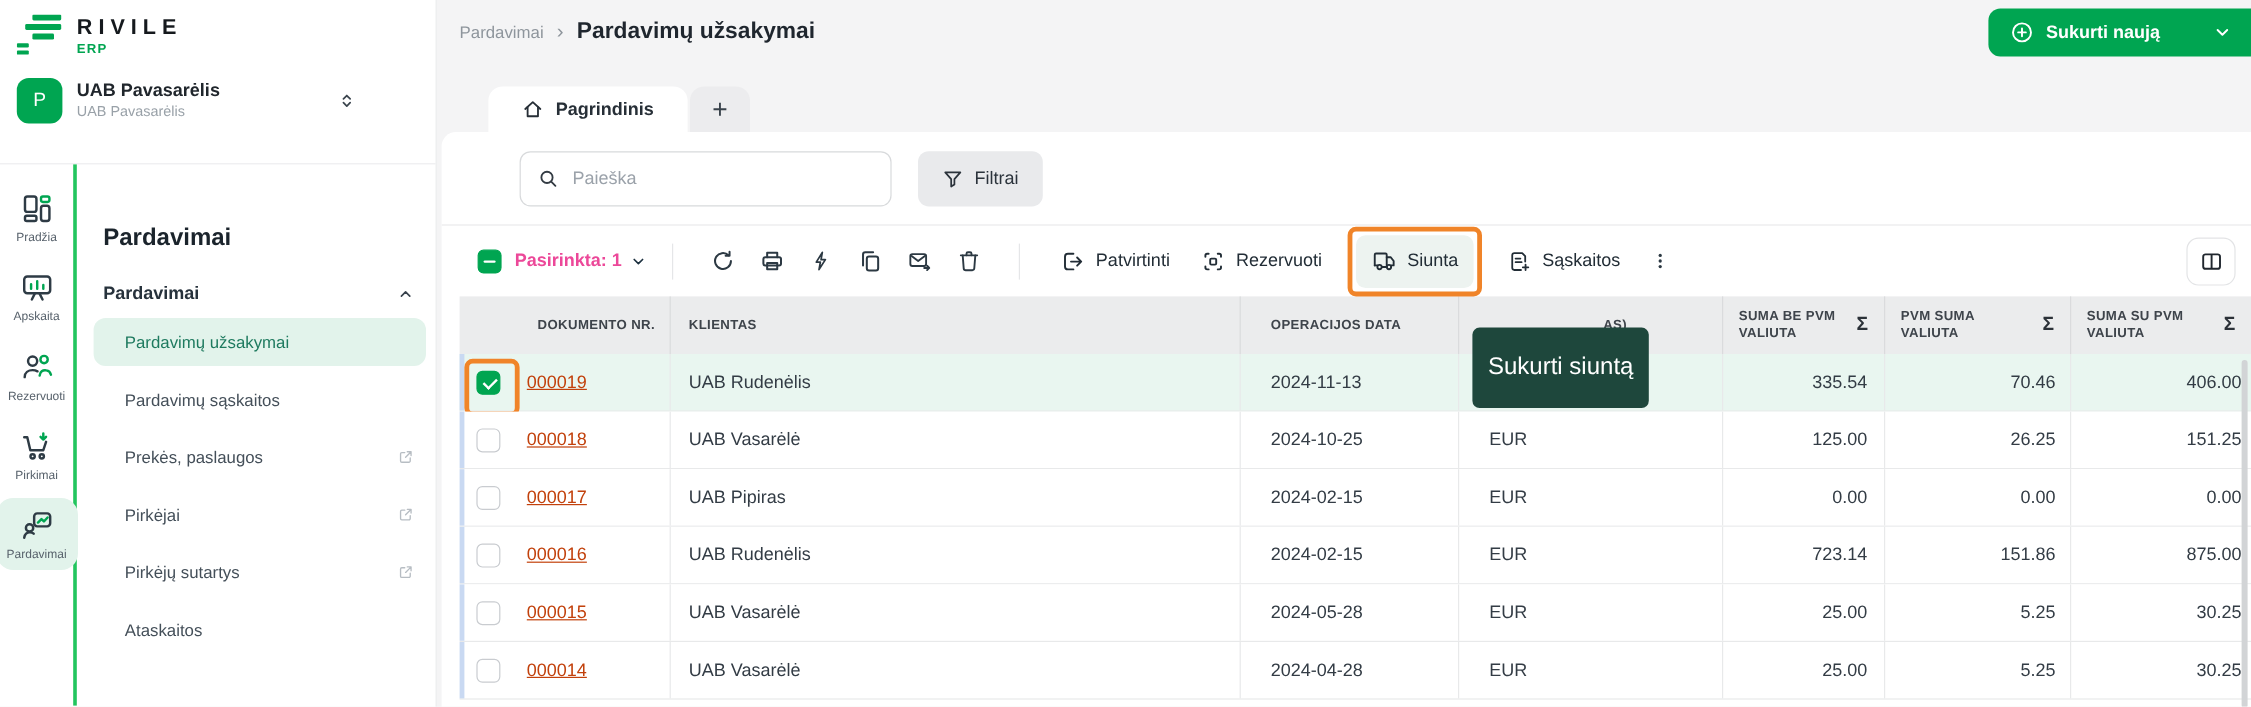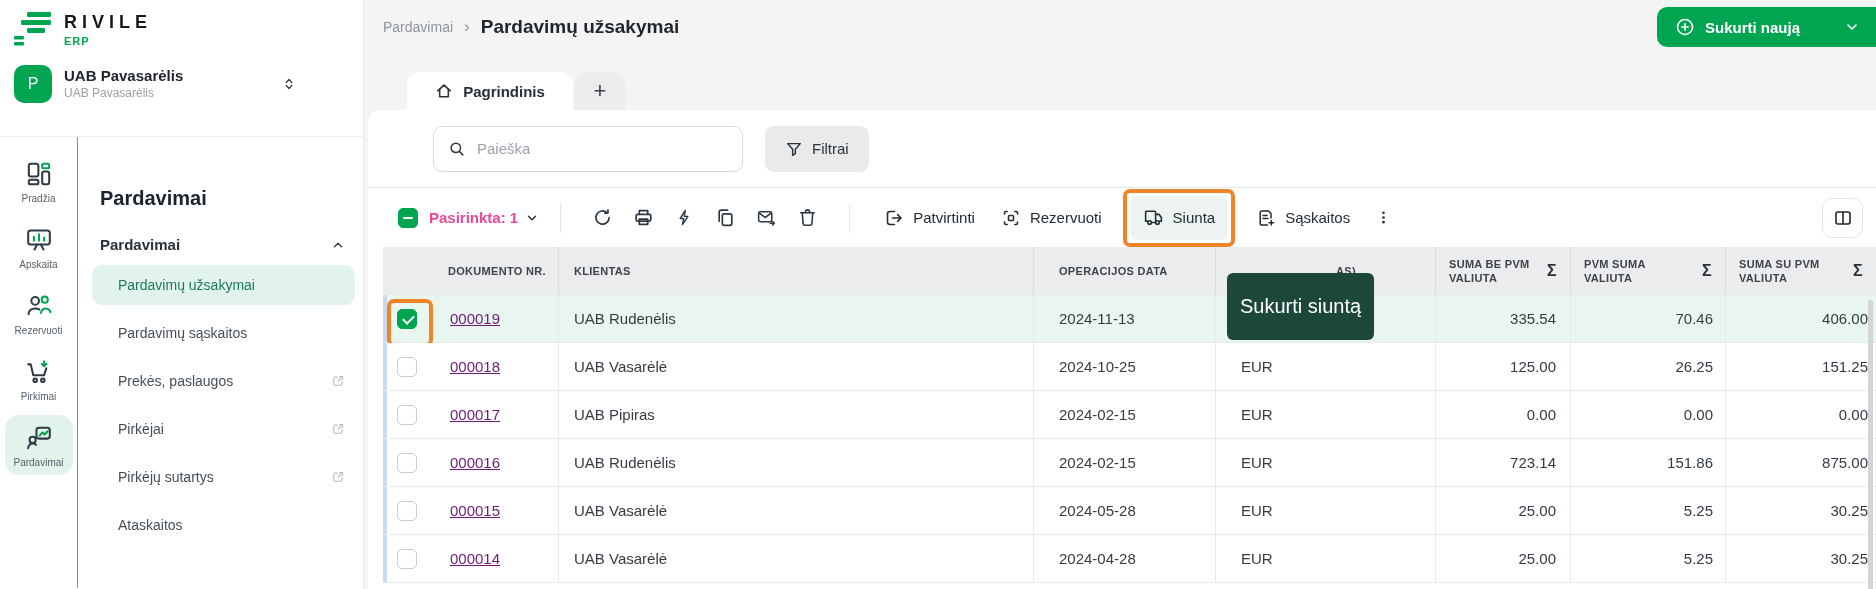--- a/index.html
+++ b/index.html
@@ -15,21 +15,21 @@
   .brand-text .brand-name { font-size:18px; font-weight:bold; letter-spacing:5px; color:#15191d; }
   .brand-text .brand-product { font-size:11px; font-weight:bold; letter-spacing:1px; color:#00a551; margin-top:2px; }
   .company { display:flex; align-items:center; gap:12px; padding:0 14px; margin-top:15px; height:44px; cursor:pointer; }
   .avatar { width:38px; height:38px; background:#00a551; border-radius:10px; color:#fff; font-size:16px; display:flex; align-items:center; justify-content:center; }
   .company-names { line-height:1.25; }
   .company-name { font-size:15px; font-weight:bold; color:#20262c; }
   .company-sub { font-size:12px; color:#99a1a8; }
   .unfold { margin-left:auto; margin-right:52px; color:#3a444d; }
 
   .sidebar-body { display:flex; height:451px; }
-  .rail { width:78px; border-right:1px solid #22c55e; padding-top:14px; display:flex; flex-direction:column; align-items:center; }
+  .rail { width:64px; border-right:3px solid #22c55e; padding-top:14px; display:flex; flex-direction:column; align-items:center; }
   .rail-item { width:68px; padding:9px 0 7px; margin-bottom:6px; display:flex; flex-direction:column; align-items:center; gap:5px; border-radius:14px; cursor:pointer; color:#2e3b45; }
   .rail-item.active { background:#e2f3eb; }
   .rail-label { font-size:10px; color:#57616b; }
   .submenu { flex:1; padding:50px 8px 0 14px; }
   .menu-heading { font-size:20px; font-weight:bold; color:#1b242c; margin-left:8px; }
   .menu-group { display:flex; align-items:center; margin:26px 8px 12px; font-size:15px; font-weight:bold; color:#27323c; cursor:pointer; }
   .menu-group .chev { margin-left:auto; margin-right:2px; color:#39434d; }
   .menu-item { height:40px; margin-bottom:8px; display:flex; align-items:center; padding:0 10px 0 26px; font-size:14px; color:#444f59; border-radius:10px; cursor:pointer; }
   .menu-item.selected { background:#e2f3eb; color:#1e7a5f; }
   .menu-item .ext { margin-left:auto; color:#b7bdc3; }
@@ -85,21 +85,21 @@
   .row { display:flex; height:48px; border-bottom:1px solid #e8e9ea; position:relative; background:#fff; cursor:pointer; }
   .row::before { content:""; position:absolute; left:0; top:0; bottom:0; width:4px; background:#c9d9f2; }
   .row.selected { background:#e9f6f0; }
   .cell { display:flex; align-items:center; font-size:15px; color:#333c45; }
   .cell + .cell { border-left:1px solid #e8e9ea; }
   .cell.c2 { padding-left:15px; } .cell.c3 { padding-left:25px; } .cell.c4 { padding-left:25px; }
   .cell.num { justify-content:flex-end; }
   .cell.c5 { padding-right:14px; } .cell.c6 { padding-right:12px; } .cell.c7 { padding-right:8px; }
   .cb-wrap { margin-left:14px; position:relative; width:20px; height:20px; }
   .row.selected .cb-wrap::after { content:""; position:absolute; left:-10px; top:-10px; width:38px; height:40px; border:4px solid #f08429; border-radius:7px; }
-  .doc-link { margin-left:33px; color:#701a75; text-decoration:underline; font-size:15px; }
+  .doc-link { margin-left:22px; color:#c2410c; text-decoration:underline; font-size:15px; }
   .v-scroll { position:absolute; right:3px; top:190px; width:5px; height:290px; background:#d2d4d6; border-radius:3px; }
 </style>
 </head>
 <body>
 
 <div class="app">
 
   <div class="sidebar">
     <div class="sidebar-top">
       <div class="brand">

